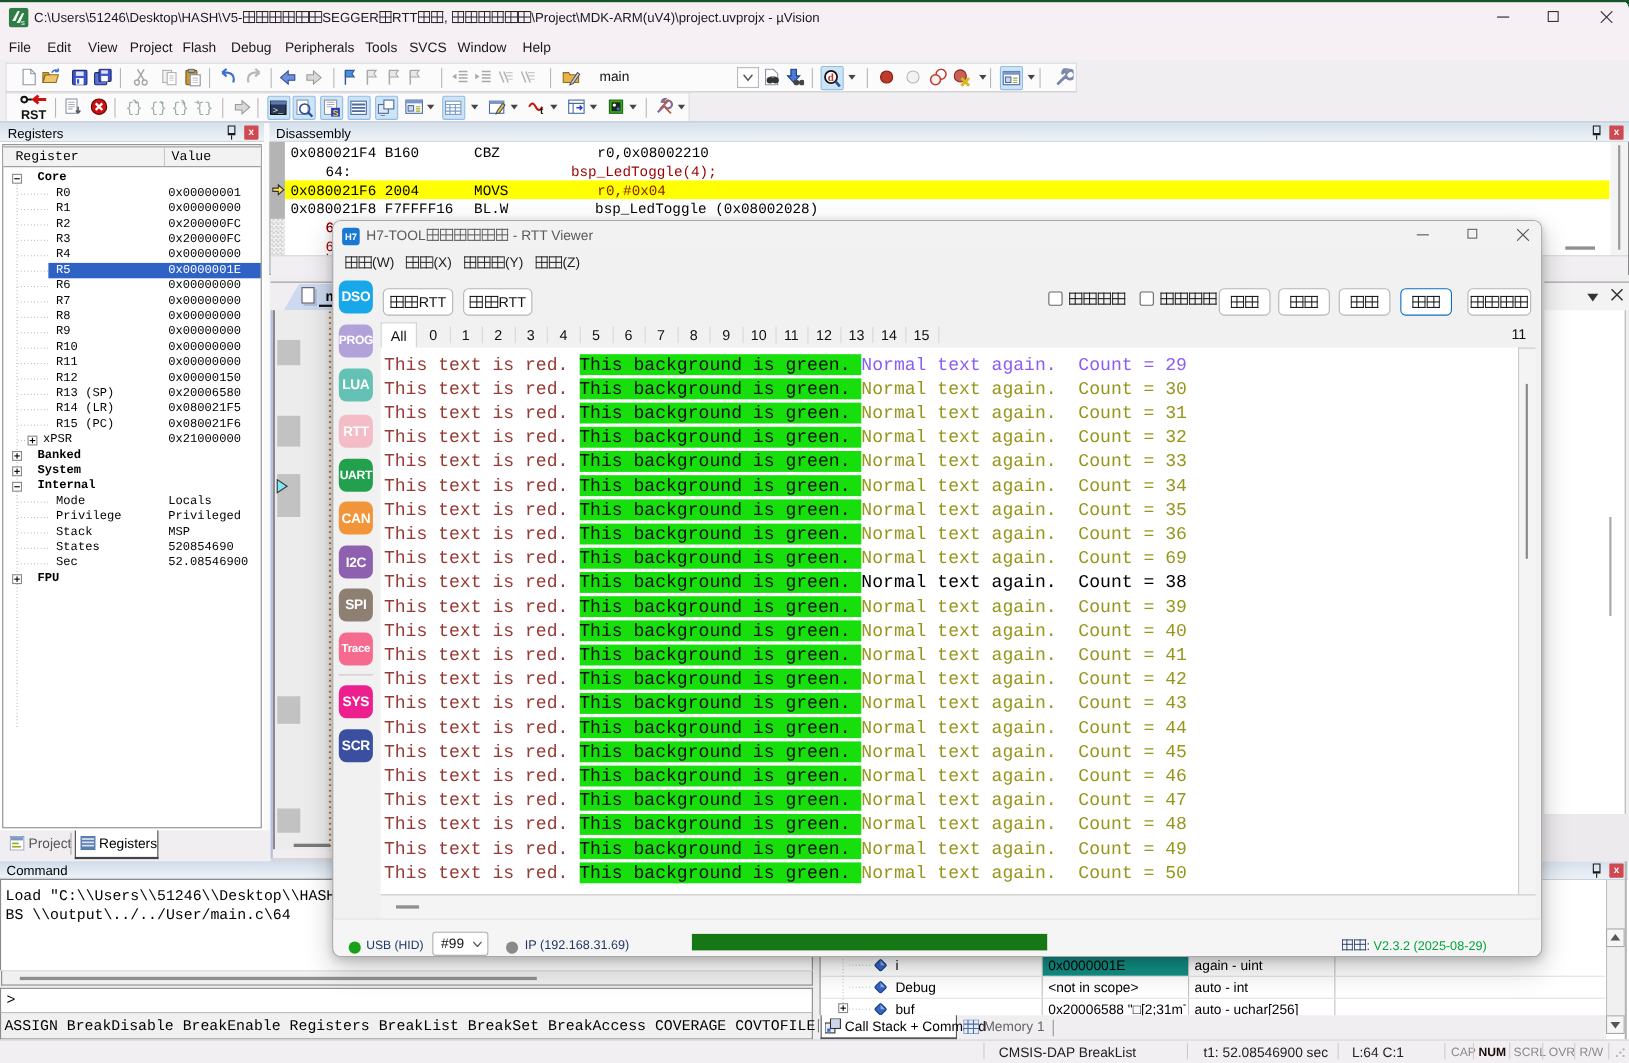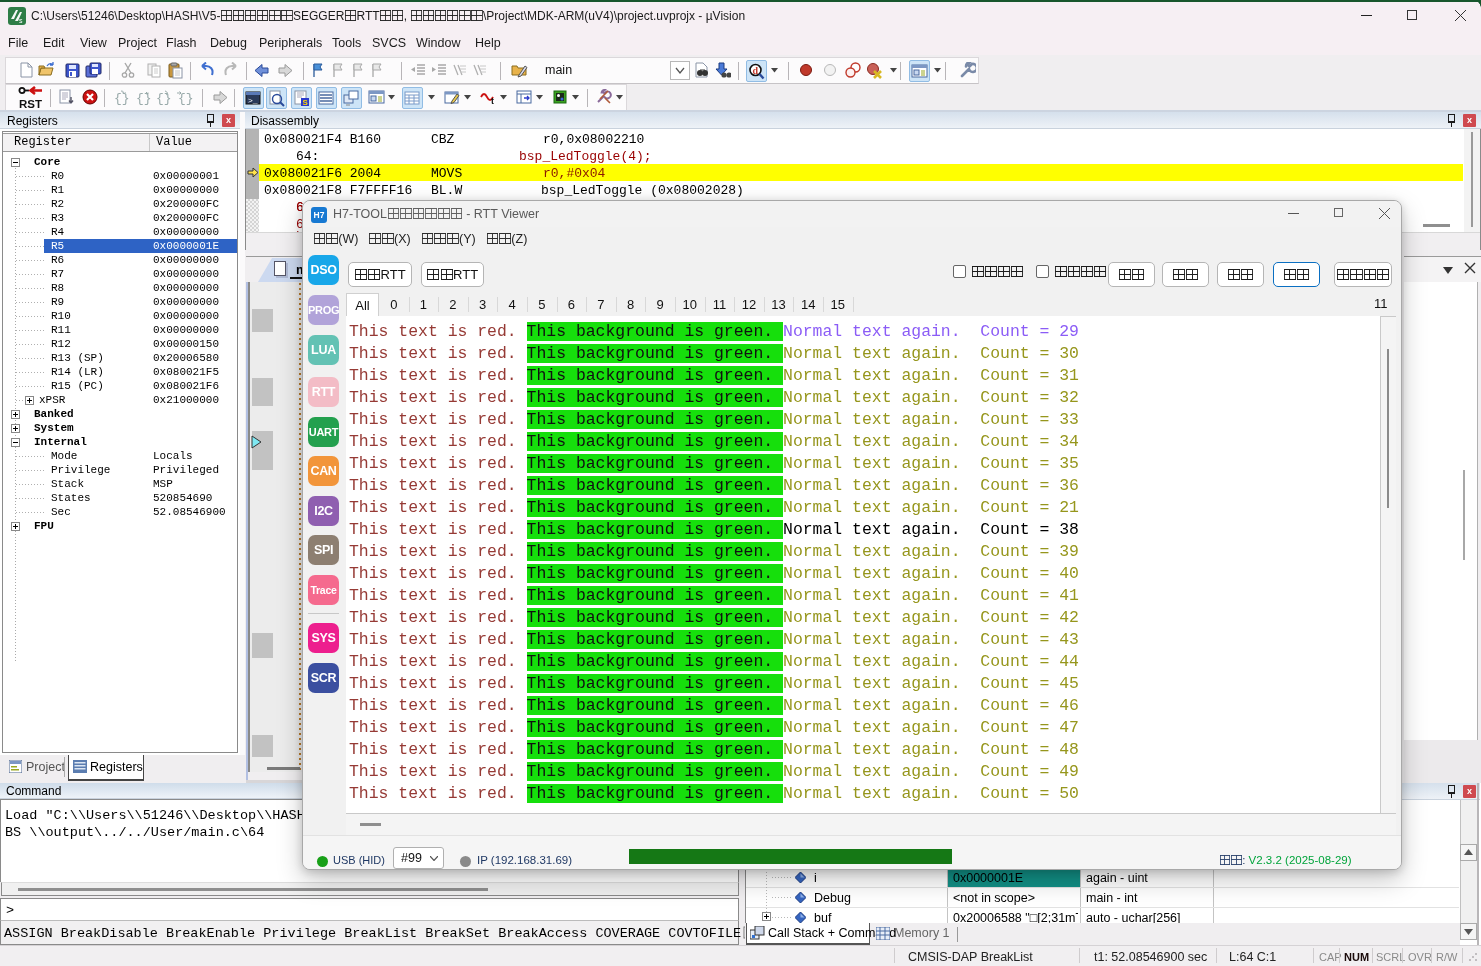--- a/index.html
+++ b/index.html
@@ -655,21 +655,21 @@
       <div class="ab" style="left: 6px; top: 1px; font: 12px &quot;Liberation Sans&quot;; color: rgb(0, 0, 0);">Command</div>
     </div>
     <div class="ab" style="left: 0px; top: 799px; width: 739px; height: 83px; background: rgb(255, 255, 255); border-top: 1px solid rgb(138, 138, 138); border-right: 1px solid rgb(138, 138, 138); border-left: 1px solid rgb(138, 138, 138); border-image: initial; border-bottom: none;"></div>
     <div class="ab" style="left: 5px; top: 808px; font: 13.5px &quot;Liberation Mono&quot;; color: rgb(0, 0, 0); white-space: pre;">Load "C:\\Users\\51246\\Desktop\\HASH</div>
     <div class="ab" style="left: 5px; top: 825px; font: 13.5px &quot;Liberation Mono&quot;; color: rgb(0, 0, 0); white-space: pre;">BS \\output\../../User/main.c\64</div>
     <div class="ab" style="left: 1px; top: 882px; width: 738px; height: 14px; background: rgb(240, 240, 240); border-width: 1px; border-style: solid; border-color: rgb(221, 221, 221) rgb(138, 138, 138) rgb(138, 138, 138); border-image: initial;"></div>
     <div class="ab" style="left: 18px; top: 888px; width: 470px; height: 3px; background: rgb(143, 143, 143);"></div>
     <div class="ab" style="left: 0px; top: 898px; width: 739px; height: 22px; background: rgb(255, 255, 255); border-top: 1px solid rgb(138, 138, 138); border-right: 1px solid rgb(138, 138, 138); border-left: 1px solid rgb(138, 138, 138); border-image: initial; border-bottom: none;"></div>
     <div class="ab" style="left: 6px; top: 903px; font: 13.5px &quot;Liberation Mono&quot;; color: rgb(0, 0, 0);">&gt;</div>
     <div class="ab" style="left: 0px; top: 920px; width: 739px; height: 25px; background: rgb(241, 240, 241); border-width: 1px; border-style: solid; border-color: rgb(187, 187, 187) rgb(138, 138, 138) rgb(138, 138, 138); border-image: initial;"></div>
-    <div class="ab" style="left: 4px; top: 926px; font: 13.5px &quot;Liberation Mono&quot;; color: rgb(0, 0, 0); white-space: pre;">ASSIGN BreakDisable BreakEnable Privilege BreakList BreakSet BreakAccess COVERAGE COVTOFILE</div>
+    <div class="ab" style="left: 4px; top: 926px; font: 13.5px &quot;Liberation Mono&quot;; color: rgb(0, 0, 0); white-space: pre;">ASSIGN BreakDisable BreakEnable Registers BreakList BreakSet BreakAccess COVERAGE COVTOFILE</div>
     <div class="ab" style="left: 741px; top: 920px; width: 24px; height: 25px; background: rgb(240, 238, 240);">
       <svg width="16" height="16" style="margin:4px 0 0 2px">
         <rect x="1" y="3" width="11" height="11" fill="#fff" stroke="#777"></rect>
         <path d="M8 8 L15 8 M12 5 L15 8 L12 11" stroke="#2b5bb0" stroke-width="1.6" fill="none"></path>
       </svg>
     </div>
   </div>
 
 <div id="cswin">
     <div class="ab" style="left: 745px; top: 783px; width: 736px; height: 162px; background: rgb(255, 255, 255);"></div>
@@ -695,21 +695,21 @@
     <div class="ab" style="left: 1086px; top: 871px; font: 12.5px &quot;Liberation Sans&quot;; color: rgb(0, 0, 0);">again - uint</div>
     <div class="ab" style="left: 746px; top: 907px; width: 713px; height: 1px; background: rgb(226, 226, 226);"></div>
     <div class="ab" style="left: 795px; top: 892px; width: 11px; height: 11px;">
       <svg width="11" height="11">
         <path d="M5.5 0 L11 5.5 L5.5 11 L0 5.5 Z" fill="#3565c0" stroke="#1a3a80"></path>
         <path d="M5.5 1.5 L9.5 5.5 L5.5 5.5 Z" fill="#8fb0e8"></path>
       </svg>
     </div>
     <div class="ab" style="left: 814px; top: 891px; font: 12.5px &quot;Liberation Sans&quot;; color: rgb(0, 0, 0);">Debug</div>
     <div class="ab" style="left: 953px; top: 891px; width: 125px; height: 16px; overflow: hidden; white-space: nowrap; font: 12.5px &quot;Liberation Sans&quot;; color: rgb(0, 0, 0);">&lt;not in scope&gt;</div>
-    <div class="ab" style="left: 1086px; top: 891px; font: 12.5px &quot;Liberation Sans&quot;; color: rgb(0, 0, 0);">main - int</div>
+    <div class="ab" style="left: 1086px; top: 891px; font: 12.5px &quot;Liberation Sans&quot;; color: rgb(0, 0, 0);">auto - int</div>
     <div class="ab" style="left: 746px; top: 927px; width: 713px; height: 1px; background: rgb(226, 226, 226);"></div>
     <div class="ab" style="left: 795px; top: 912px; width: 11px; height: 11px;">
       <svg width="11" height="11">
         <path d="M5.5 0 L11 5.5 L5.5 11 L0 5.5 Z" fill="#3565c0" stroke="#1a3a80"></path>
         <path d="M5.5 1.5 L9.5 5.5 L5.5 5.5 Z" fill="#8fb0e8"></path>
       </svg>
     </div>
     <div class="ab" style="left: 814px; top: 911px; font: 12.5px &quot;Liberation Sans&quot;; color: rgb(0, 0, 0);">buf</div>
     <div class="ab" style="left: 953px; top: 911px; width: 125px; height: 16px; overflow: hidden; white-space: nowrap; font: 12.5px &quot;Liberation Sans&quot;; color: rgb(0, 0, 0);">0x20006588 "□[2;31mT</div>
     <div class="ab" style="left: 1086px; top: 911px; font: 12.5px &quot;Liberation Sans&quot;; color: rgb(0, 0, 0);">auto - uchar[256]</div>
@@ -857,21 +857,21 @@
       <div class="ab" style="left: 1084px; top: 148px; width: 2px; height: 159px; background: rgb(138, 138, 138);"></div>
       <div class="ab" style="left: 46px; top: 115px; width: 1031px; height: 497px; overflow: hidden;">
         <div class="ab" style="left: 0px; top: 7px; height: 18px; font: 16.45px / 18px &quot;Liberation Mono&quot;; white-space: pre;"><span style="color:#963a35">This text is red. </span><span style="background:#16df0c;color:#111">This background is green. </span><span style="color:#8b5cf6">Normal text again.  Count = 29</span></div>
         <div class="ab" style="left: 0px; top: 29px; height: 18px; font: 16.45px / 18px &quot;Liberation Mono&quot;; white-space: pre;"><span style="color:#963a35">This text is red. </span><span style="background:#16df0c;color:#111">This background is green. </span><span style="color:#96961c">Normal text again.  Count = 30</span></div>
         <div class="ab" style="left: 0px; top: 51px; height: 18px; font: 16.45px / 18px &quot;Liberation Mono&quot;; white-space: pre;"><span style="color:#963a35">This text is red. </span><span style="background:#16df0c;color:#111">This background is green. </span><span style="color:#96961c">Normal text again.  Count = 31</span></div>
         <div class="ab" style="left: 0px; top: 73px; height: 18px; font: 16.45px / 18px &quot;Liberation Mono&quot;; white-space: pre;"><span style="color:#963a35">This text is red. </span><span style="background:#16df0c;color:#111">This background is green. </span><span style="color:#96961c">Normal text again.  Count = 32</span></div>
         <div class="ab" style="left: 0px; top: 95px; height: 18px; font: 16.45px / 18px &quot;Liberation Mono&quot;; white-space: pre;"><span style="color:#963a35">This text is red. </span><span style="background:#16df0c;color:#111">This background is green. </span><span style="color:#96961c">Normal text again.  Count = 33</span></div>
         <div class="ab" style="left: 0px; top: 117px; height: 18px; font: 16.45px / 18px &quot;Liberation Mono&quot;; white-space: pre;"><span style="color:#963a35">This text is red. </span><span style="background:#16df0c;color:#111">This background is green. </span><span style="color:#96961c">Normal text again.  Count = 34</span></div>
         <div class="ab" style="left: 0px; top: 139px; height: 18px; font: 16.45px / 18px &quot;Liberation Mono&quot;; white-space: pre;"><span style="color:#963a35">This text is red. </span><span style="background:#16df0c;color:#111">This background is green. </span><span style="color:#96961c">Normal text again.  Count = 35</span></div>
         <div class="ab" style="left: 0px; top: 161px; height: 18px; font: 16.45px / 18px &quot;Liberation Mono&quot;; white-space: pre;"><span style="color:#963a35">This text is red. </span><span style="background:#16df0c;color:#111">This background is green. </span><span style="color:#96961c">Normal text again.  Count = 36</span></div>
-        <div class="ab" style="left: 0px; top: 183px; height: 18px; font: 16.45px / 18px &quot;Liberation Mono&quot;; white-space: pre;"><span style="color:#963a35">This text is red. </span><span style="background:#16df0c;color:#111">This background is green. </span><span style="color:#96961c">Normal text again.  Count = 21</span></div>
+        <div class="ab" style="left: 0px; top: 183px; height: 18px; font: 16.45px / 18px &quot;Liberation Mono&quot;; white-space: pre;"><span style="color:#963a35">This text is red. </span><span style="background:#16df0c;color:#111">This background is green. </span><span style="color:#96961c">Normal text again.  Count = 69</span></div>
         <div class="ab" style="left: 0px; top: 205px; height: 18px; font: 16.45px / 18px &quot;Liberation Mono&quot;; white-space: pre;"><span style="color:#963a35">This text is red. </span><span style="background:#16df0c;color:#111">This background is green. </span><span style="color:#000000">Normal text again.  Count = 38</span></div>
         <div class="ab" style="left: 0px; top: 227px; height: 18px; font: 16.45px / 18px &quot;Liberation Mono&quot;; white-space: pre;"><span style="color:#963a35">This text is red. </span><span style="background:#16df0c;color:#111">This background is green. </span><span style="color:#96961c">Normal text again.  Count = 39</span></div>
         <div class="ab" style="left: 0px; top: 249px; height: 18px; font: 16.45px / 18px &quot;Liberation Mono&quot;; white-space: pre;"><span style="color:#963a35">This text is red. </span><span style="background:#16df0c;color:#111">This background is green. </span><span style="color:#96961c">Normal text again.  Count = 40</span></div>
         <div class="ab" style="left: 0px; top: 271px; height: 18px; font: 16.45px / 18px &quot;Liberation Mono&quot;; white-space: pre;"><span style="color:#963a35">This text is red. </span><span style="background:#16df0c;color:#111">This background is green. </span><span style="color:#96961c">Normal text again.  Count = 41</span></div>
         <div class="ab" style="left: 0px; top: 293px; height: 18px; font: 16.45px / 18px &quot;Liberation Mono&quot;; white-space: pre;"><span style="color:#963a35">This text is red. </span><span style="background:#16df0c;color:#111">This background is green. </span><span style="color:#96961c">Normal text again.  Count = 42</span></div>
         <div class="ab" style="left: 0px; top: 315px; height: 18px; font: 16.45px / 18px &quot;Liberation Mono&quot;; white-space: pre;"><span style="color:#963a35">This text is red. </span><span style="background:#16df0c;color:#111">This background is green. </span><span style="color:#96961c">Normal text again.  Count = 43</span></div>
         <div class="ab" style="left: 0px; top: 337px; height: 18px; font: 16.45px / 18px &quot;Liberation Mono&quot;; white-space: pre;"><span style="color:#963a35">This text is red. </span><span style="background:#16df0c;color:#111">This background is green. </span><span style="color:#96961c">Normal text again.  Count = 44</span></div>
         <div class="ab" style="left: 0px; top: 359px; height: 18px; font: 16.45px / 18px &quot;Liberation Mono&quot;; white-space: pre;"><span style="color:#963a35">This text is red. </span><span style="background:#16df0c;color:#111">This background is green. </span><span style="color:#96961c">Normal text again.  Count = 45</span></div>
         <div class="ab" style="left: 0px; top: 381px; height: 18px; font: 16.45px / 18px &quot;Liberation Mono&quot;; white-space: pre;"><span style="color:#963a35">This text is red. </span><span style="background:#16df0c;color:#111">This background is green. </span><span style="color:#96961c">Normal text again.  Count = 46</span></div>
         <div class="ab" style="left: 0px; top: 403px; height: 18px; font: 16.45px / 18px &quot;Liberation Mono&quot;; white-space: pre;"><span style="color:#963a35">This text is red. </span><span style="background:#16df0c;color:#111">This background is green. </span><span style="color:#96961c">Normal text again.  Count = 47</span></div>

